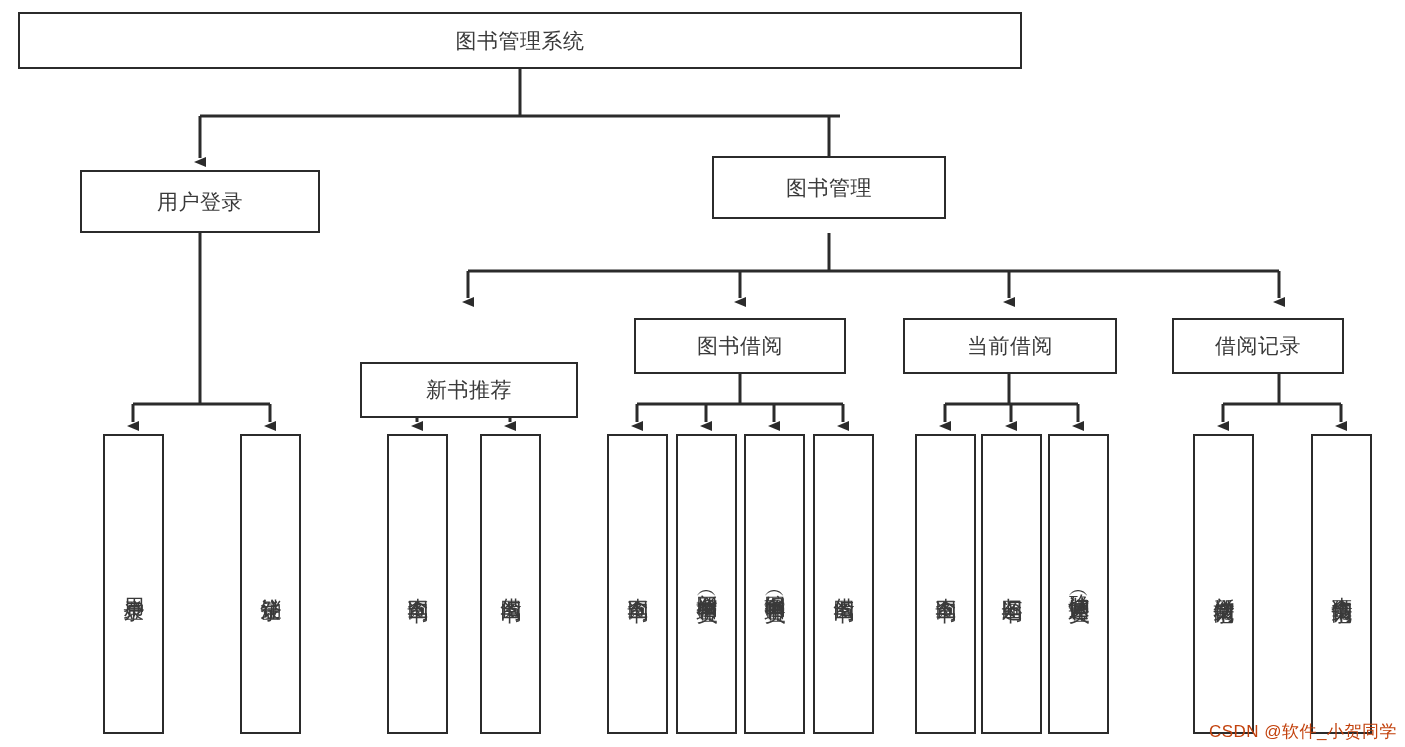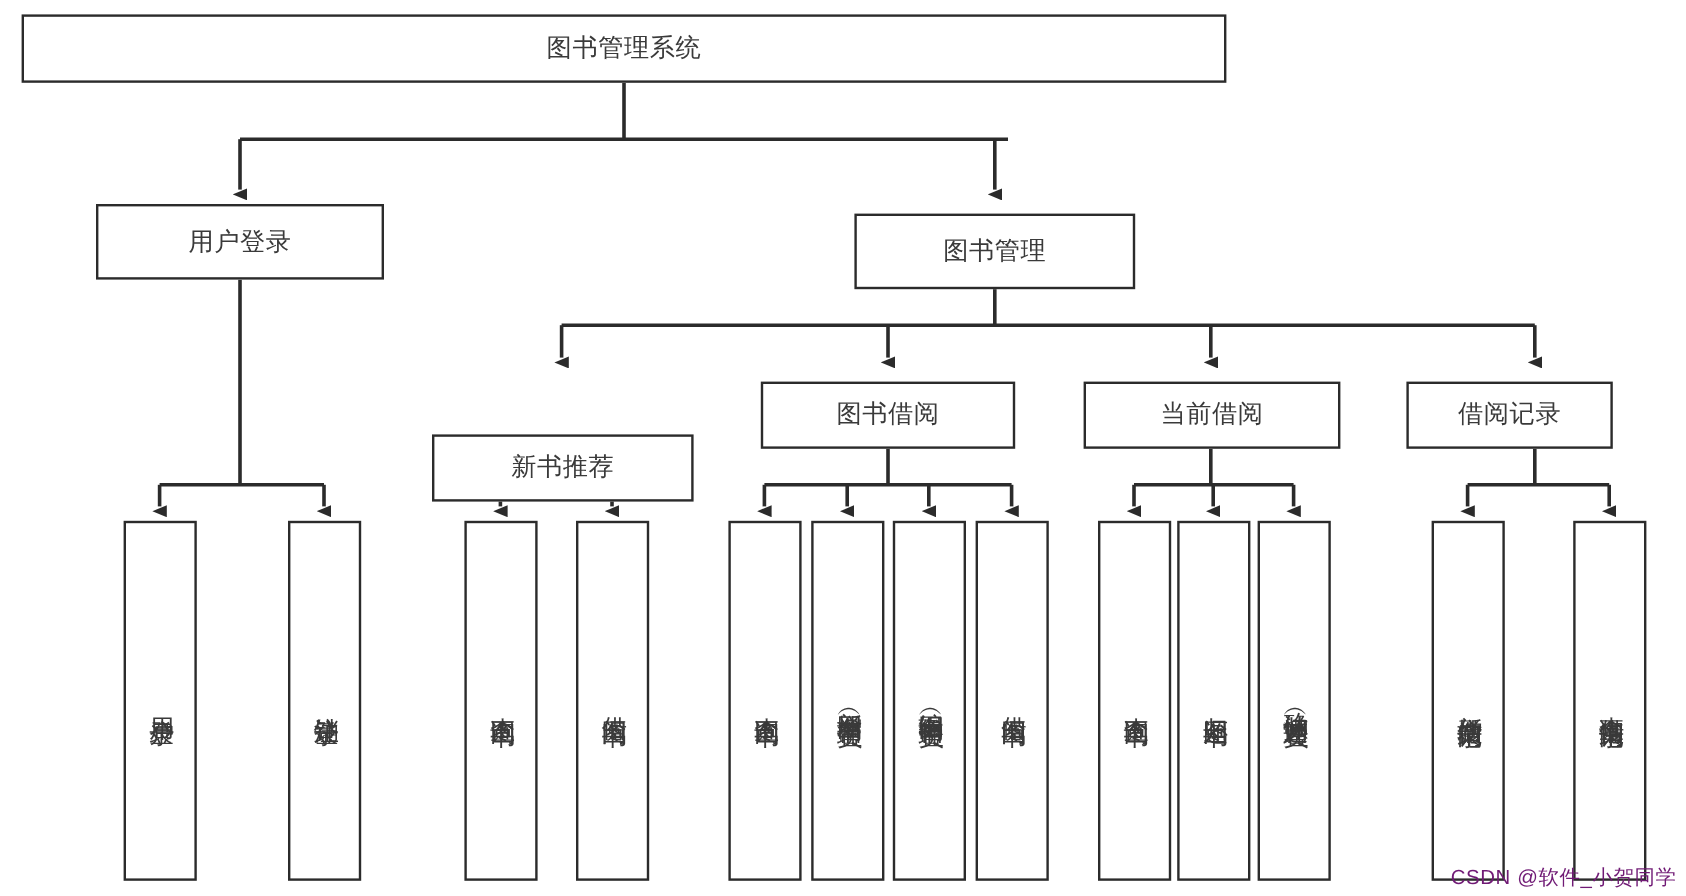--- a/index.html
+++ b/index.html
@@ -56,21 +56,21 @@
   }
   .node-label {
     display: block;
     white-space: nowrap;
   }
   #watermark {
     position: absolute;
     right: 8px;
     bottom: 4px;
     font-size: 17px;
-    color: #701a75;
+    color: #c2410c;
     letter-spacing: 0.5px;
     white-space: nowrap;
     user-select: none;
   }
 </style>
 </head>
 <body>
 
 <div id="canvas">
 
@@ -125,21 +125,21 @@
   </svg>
 
   <div class="node h" style="left:18px; top:12px; width:1004px; height:57px;text-align:center;">
     <span class="node-label">图书管理系统</span>
   </div>
 
   <div class="node h" style="left:80px; top:170px; width:240px; height:63px;">
     <span class="node-label">用户登录</span>
   </div>
 
-  <div class="node h" style="left:712px; top:178px; width:234px; height:63px;">
+  <div class="node h" style="left:712px; top:156px; width:234px; height:63px;">
     <span class="node-label">图书管理</span>
   </div>
 
   <div class="node h" style="left:360px; top:318px; width:218px; height:56px;margin-top:44px;">
     <span class="node-label">新书推荐</span>
   </div>
 
   <div class="node h" style="left:903px; top:318px; width:214px; height:56px;">
     <span class="node-label">当前借阅</span>
   </div>

